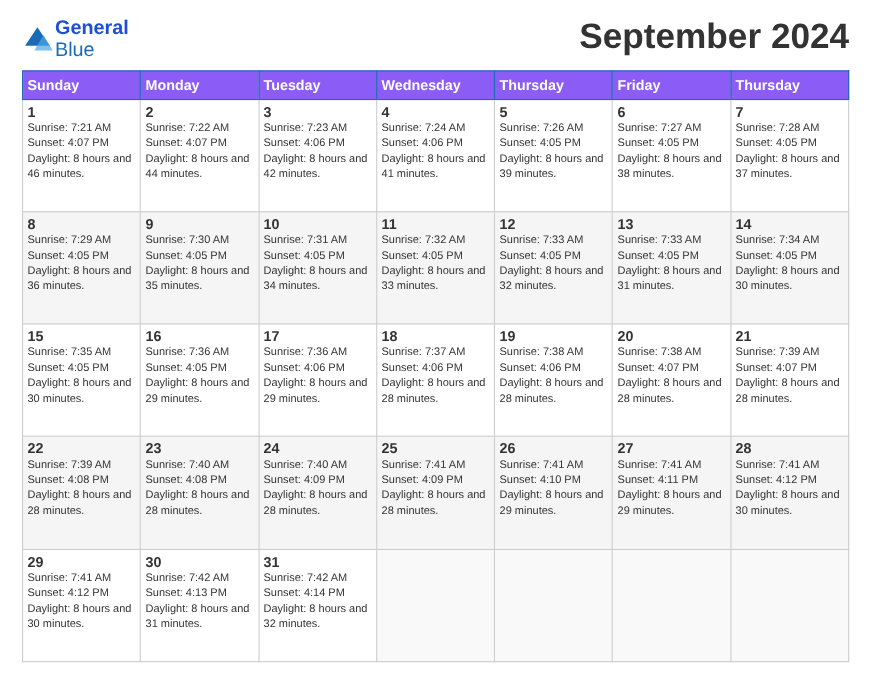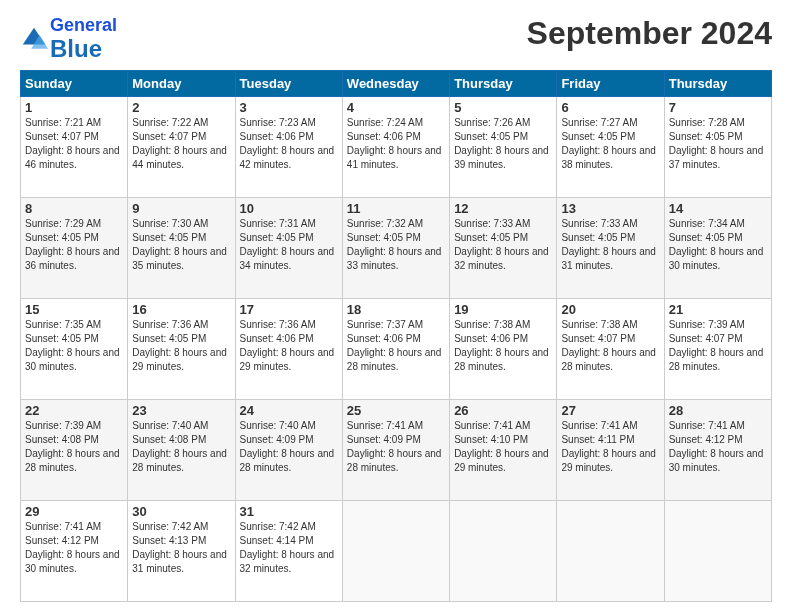--- a/index.html
+++ b/index.html
@@ -31,22 +31,22 @@
       display: flex;
       flex-direction: column;
       line-height: 1.1;
     }
     .logo-general {
       font-size: 18px;
       font-weight: bold;
       color: #1d4ed8;
     }
     .logo-blue {
-      font-size: 24px;
-      font-weight: bold;
+      font-size: 18px;
+      font-weight: normal;
       color: #1a6bb5;
     }
     .logo-icon {
       width: 28px;
       height: 28px;
       margin-right: 2px;
     }
     .title-block {
       text-align: right;
     }
@@ -60,21 +60,21 @@
       font-size: 14px;
       color: #555;
     }
     .calendar {
       flex: 1;
       border-collapse: collapse;
       width: 100%;
       table-layout: fixed;
     }
     .calendar th {
-      background: #0369a1;
+      background: #8b5cf6;
       color: #fff;
       font-size: 13px;
       font-weight: bold;
       padding: 5px 4px;
       text-align: left;
       border: 1px solid #1a6bb5;
     }
     .calendar td {
       border: 1px solid #ccc;
       vertical-align: top;

